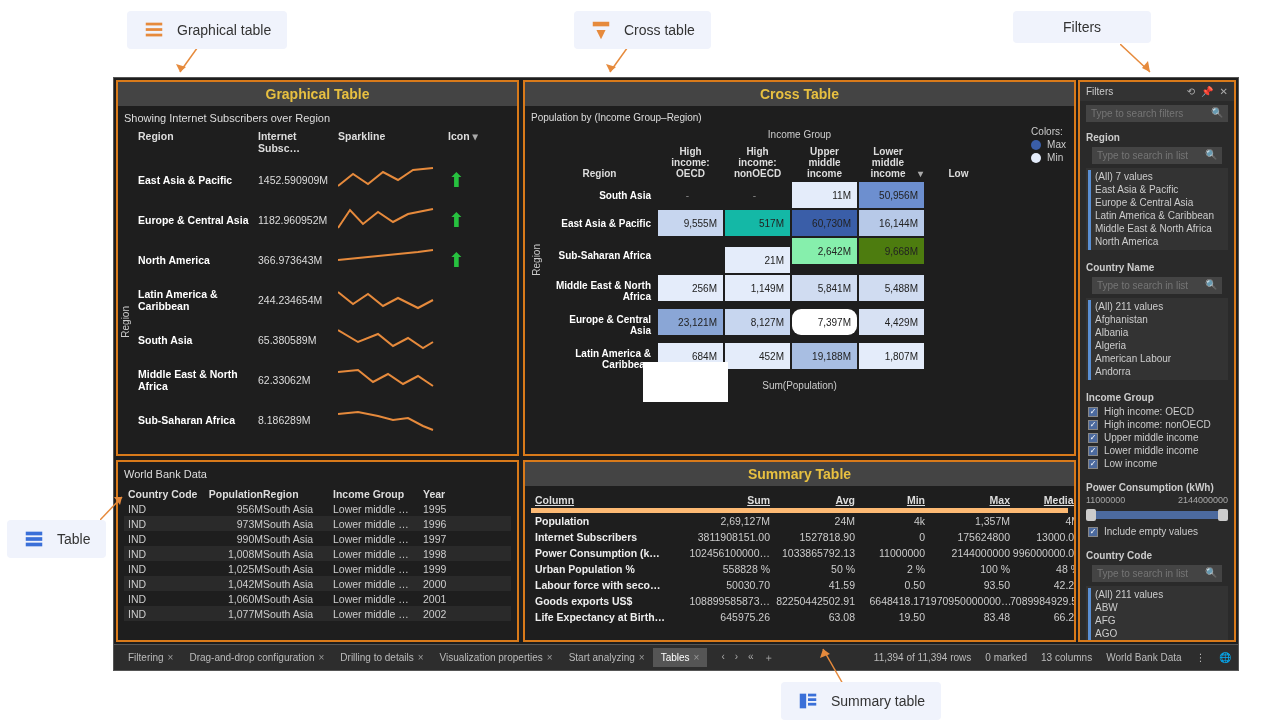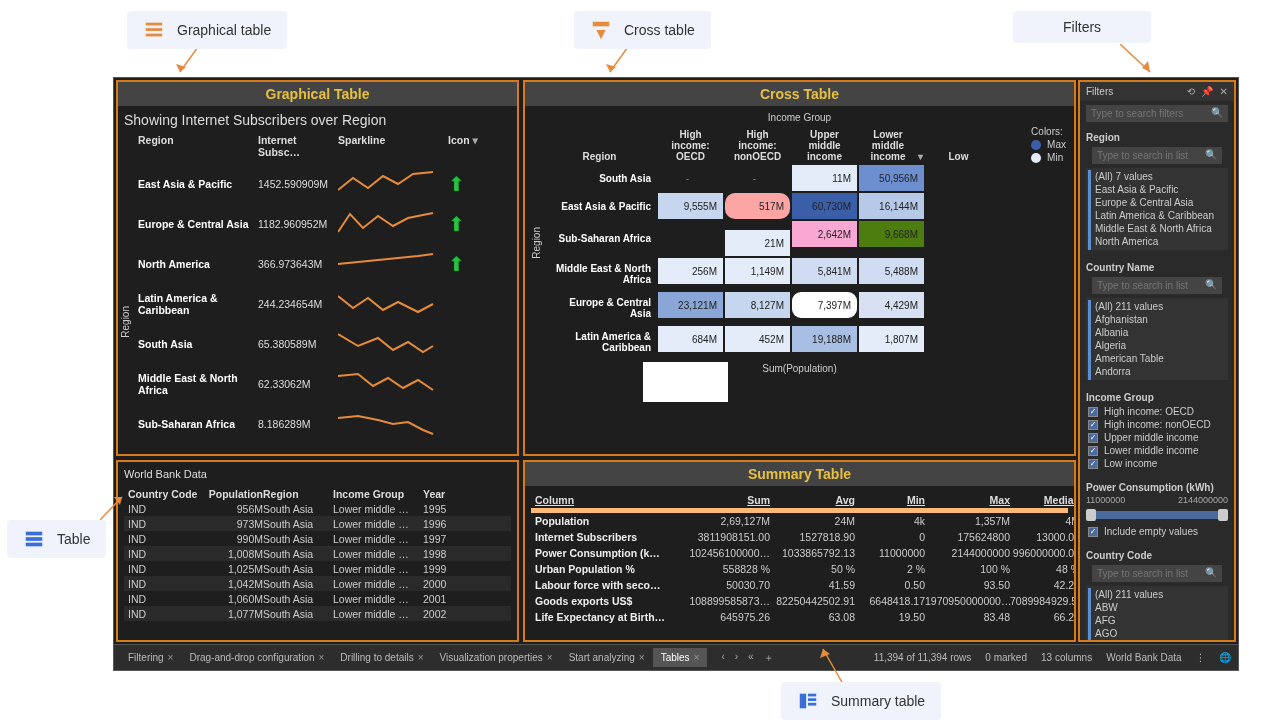--- a/index.html
+++ b/index.html
@@ -12,21 +12,21 @@
 
   
   #dash { position: absolute; left: 113px; top: 77px; width: 1126px; height: 594px; background: #1e1e1e; border: 1px solid #555; display: flex; flex-direction: column; }
   #content { flex: 1; display: flex; overflow: hidden; }
   #panels { flex: 1; display: grid; grid-template-columns: 407px 1fr; grid-template-rows: 380px 1fr; }
   .panel { border: 2px solid #d97a1a; margin: 2px; background: #1e1e1e; display: flex; flex-direction: column; overflow: hidden; }
   .panel-title { background: #444; color: #e8c040; text-align: center; font-weight: bold; font-size: 14px; padding: 4px 0; }
   .panel-body { flex: 1; padding: 6px; overflow: hidden; position: relative; font-size: 10.5px; }
 
   
-  .gt-sub { font-size: 14px; color: #ddd; margin-bottom: 4px; }
+  .gt-sub { font-size: 11px; color: #ddd; margin-bottom: 4px; }
   .gt-head { display: grid; grid-template-columns: 120px 80px 110px 50px; font-weight: bold; color: #ddd; padding: 2px 0 6px 14px; }
   .gt-row { display: grid; grid-template-columns: 120px 80px 110px 50px; align-items: center; padding: 6px 0 6px 14px; }
   .gt-row .name { font-weight: bold; color: #fff; }
   .gt-row .val  { color: #ddd; }
   .spark svg { width: 100px; height: 26px; }
   .trend-up { color: #27c13f; font-size: 20px; }
   .region-label { position: absolute; left: 2px; top: 200px; writing-mode: vertical-rl; transform: rotate(180deg); font-size: 10px; color: #ccc; }
 
   
   .ct-sub { font-size: 10px; color: #ddd; margin-bottom: 6px; }
@@ -217,20 +217,21 @@
                   </svg></div>
   <div class="trend-up"></div>
               </div>
             </div>
         </div>
       </div>
 
       <div class="panel">
         <div class="panel-title">Cross Table</div>
         <div class="panel-body">
+          <div class="ct-sub">Population by (Income Group–Region)</div>
           <div class="ct-axis">Income Group</div>
           <div class="ct-legend">
             <div>Colors:</div>
             <div>
                 <span class="sw" style="background:#3a5ea8"></span>
                 <span>Max</span>
               </div>
             <div>
                 <span class="sw" style="background:#e4ecfa"></span>
                 <span>Min</span>
@@ -246,28 +247,28 @@
                 <div class="ch">Lower middle income <span style="color:#aaa;margin-left:2px">▾</span></div>
                 <div class="ch">Low</div>
                 <div class="rh">South Asia</div>
                 <div class="cell" style="color: rgb(136, 136, 136); justify-content: center;">-</div>
                 <div class="cell" style="color: rgb(136, 136, 136); justify-content: center;">-</div>
                 <div class="cell" style="background: rgb(228, 236, 250);">11M</div>
                 <div class="cell" style="background: rgb(109, 143, 207);">50,956M</div>
                 <div class="cell"></div>
                 <div class="rh">East Asia &amp; Pacific</div>
                 <div class="cell" style="background: rgb(199, 214, 239);">9,555M</div>
-                <div class="cell" style="background: #fca5a5; border-radius: 10px;">517M</div>
+                <div class="cell" style="background: #14b8a6;">517M</div>
                 <div class="cell" style="background: rgb(58, 94, 168);">60,730M</div>
                 <div class="cell" style="background: rgb(183, 201, 232);">16,144M</div>
                 <div class="cell"></div>
                 <div class="rh">Sub-Saharan Africa</div>
                 <div class="cell"></div>
                 <div class="cell" style="background: rgb(228, 236, 250); margin-top: 10px;">21M</div>
-                <div class="cell" style="background: #f9a8d4; padding-left: 23px;">2,642M</div>
+                <div class="cell" style="background: #86efac; padding-left: 23px;">2,642M</div>
                 <div class="cell" style="background: #4d7c0f;">9,668M</div>
                 <div class="cell"></div>
                 <div class="rh">Middle East &amp; North Africa</div>
                 <div class="cell" style="background: rgb(228, 236, 250);">256M</div>
                 <div class="cell" style="background: rgb(228, 236, 250);">1,149M</div>
                 <div class="cell" style="background: rgb(208, 220, 241);">5,841M</div>
                 <div class="cell" style="background: rgb(208, 220, 241);">5,488M</div>
                 <div class="cell"></div>
                 <div class="rh">Europe &amp; Central Asia</div>
                 <div class="cell" style="background: rgb(138, 166, 214);">23,121M</div>
@@ -462,21 +463,21 @@
       </div>
 
       <div class="fgroup">
         <div class="gname">Country Name</div>
         <div class="search"><input placeholder="Type to search in list" style=""><span class="mag">🔍</span></div>
         <div class="flist" id="f-cname">
             <div class="item">(All) 211 values</div>
             <div class="item">Afghanistan</div>
             <div class="item">Albania</div>
             <div class="item">Algeria</div>
-            <div class="item">American Table</div>
+            <div class="item">American Labour</div>
             <div class="item">Andorra</div>
             <div class="item">Angola</div>
           </div>
       </div>
 
       <div class="fgroup">
         <div class="gname">Income Group</div>
         <div id="f-income">
             <div class="chk">
               <span class="box">✓</span>

